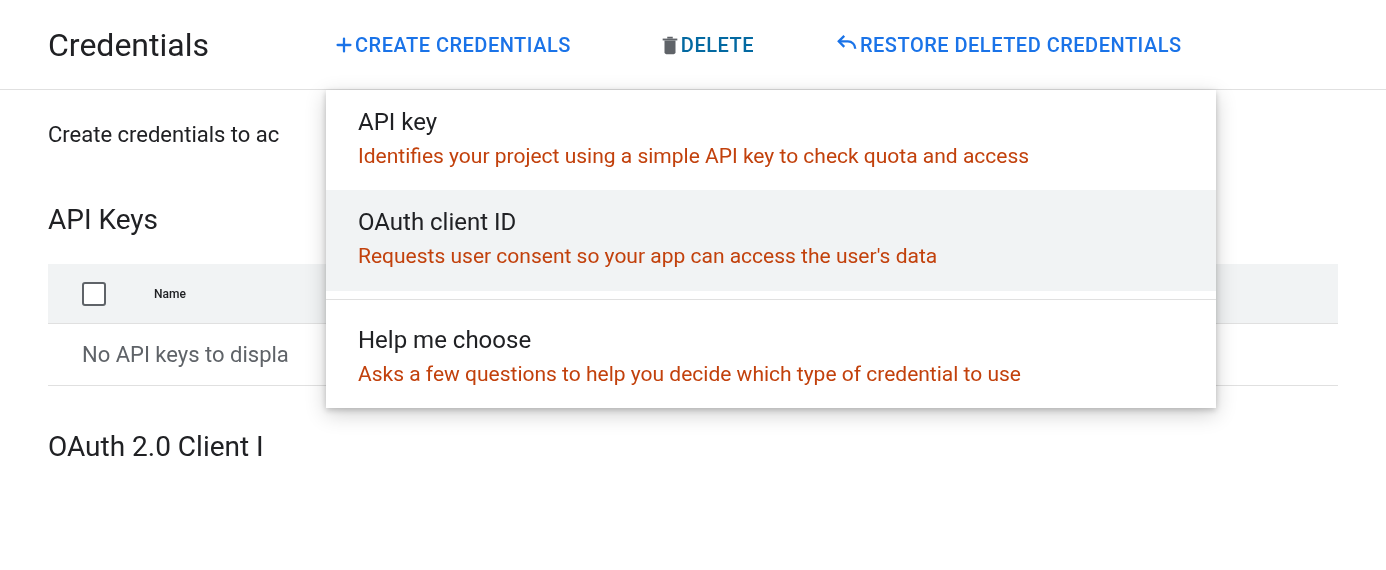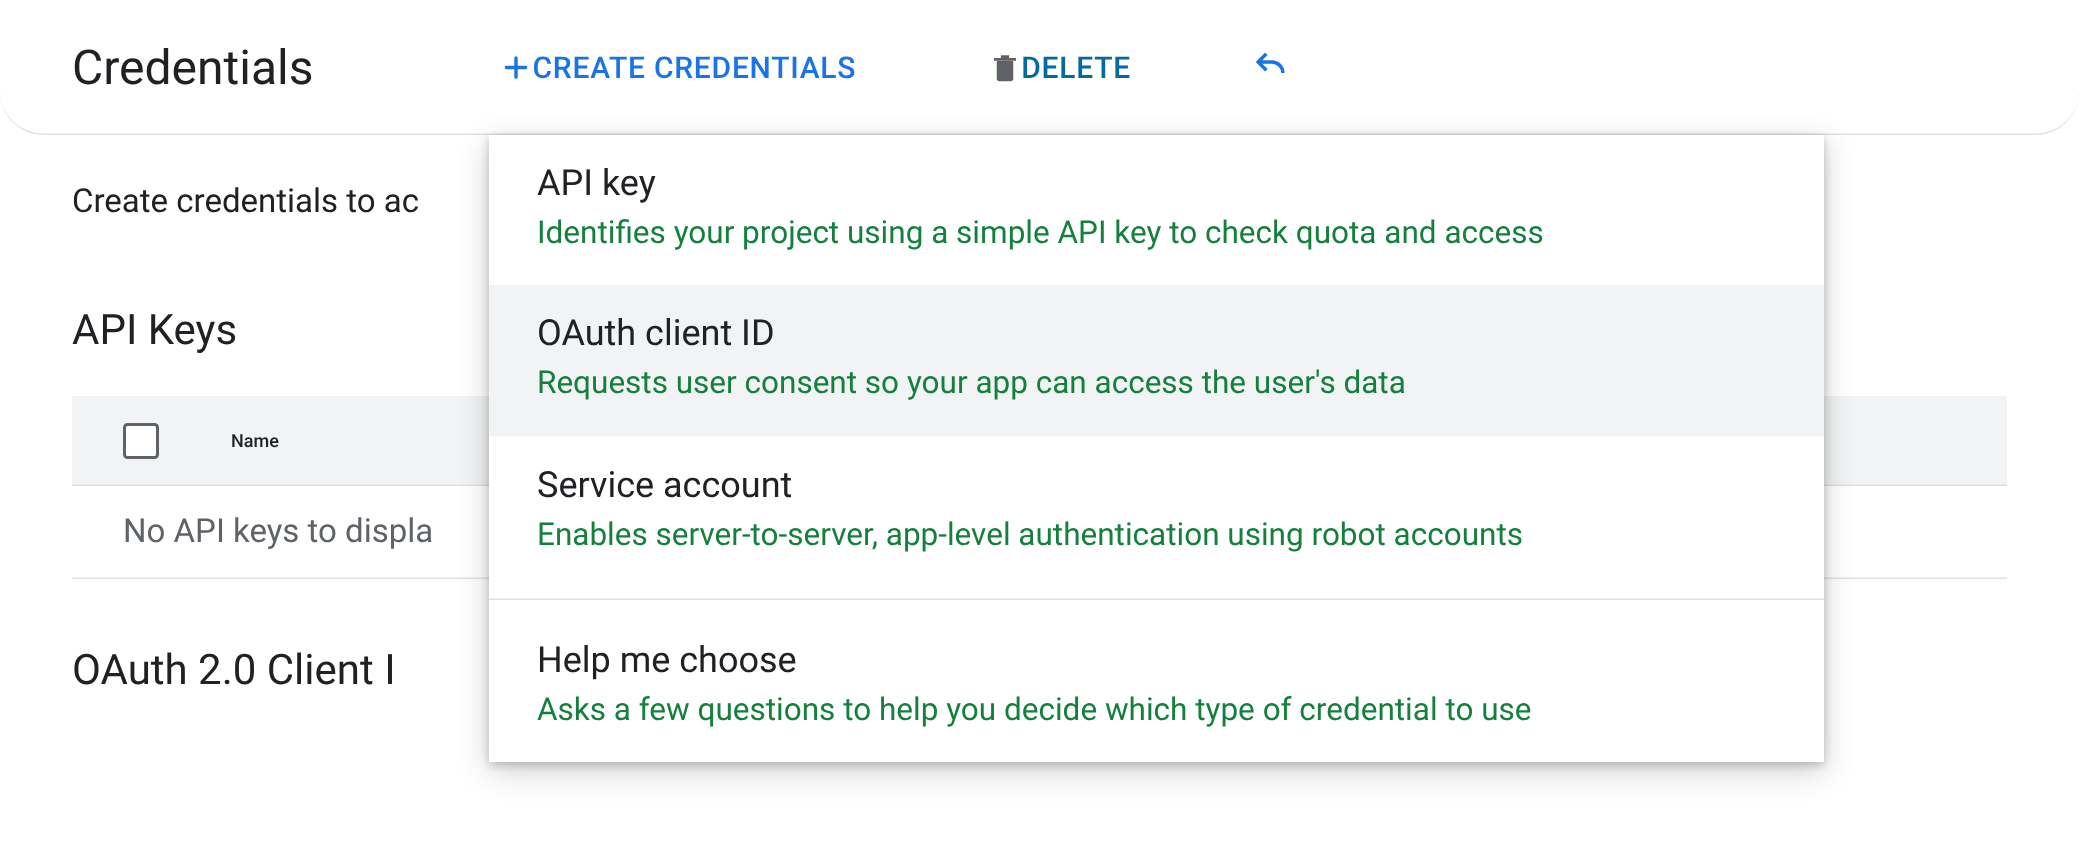--- a/index.html
+++ b/index.html
@@ -12,21 +12,20 @@
     overflow: hidden;
     position: relative;
   }
   .toolbar {
     display: flex;
     align-items: center;
     height: 90px;
     padding: 0 48px;
     border-bottom: 1px solid #e0e0e0;
     gap: 8px;
-    border-radius: 29px;
   }
   .page-title {
     font-size: 32px;
     font-weight: 400;
     color: #202124;
     margin-right: 100px;
     letter-spacing: 0;
   }
   .toolbar-button {
     display: inline-flex;
@@ -112,21 +111,21 @@
     background: #f1f3f4;
   }
   .menu-item-title {
     font-size: 24px;
     color: #202124;
     margin-bottom: 6px;
     font-weight: 400;
   }
   .menu-item-desc {
     font-size: 21px;
-    color: #15803d;
+    color: #c2410c;
     line-height: 1.35;
   }
   .menu-divider {
     height: 1px;
     background: #e0e0e0;
     margin: 8px 0;
   }
 </style>
 </head>
 <body>
@@ -152,20 +151,21 @@
     <span>Delete</span>
   </button>
 
   <span class="toolbar-spacer-b"></span>
 
   <button class="toolbar-button primary">
     <svg class="icon-svg" width="26" height="22" viewBox="0 0 24 24" fill="none">
         <path d="M9 14L3 8l6-6" stroke="#1a73e8" stroke-width="2.5" fill="none"></path>
         <path d="M3 8h10a8 8 0 0 1 8 8" stroke="#1a73e8" stroke-width="2.5" fill="none"></path>
       </svg>
+    <span>Restore Deleted Credentials</span>
   </button>
 </div>
 
 <div class="content">
   <p class="intro-text">Create credentials to ac</p>
 
   <h2 class="section-title">API Keys</h2>
 
   <div class="table-header">
     <div class="checkbox"></div>
@@ -180,22 +180,18 @@
 
 <div class="dropdown" id="dropdown">
     <div class="menu-item">
       <div class="menu-item-title">API key</div>
       <div class="menu-item-desc">Identifies your project using a simple API key to check quota and access</div>
     </div>
     <div class="menu-item hovered">
       <div class="menu-item-title">OAuth client ID</div>
       <div class="menu-item-desc">Requests user consent so your app can access the user's data</div>
     </div>
-    <div class="menu-item">
-      <div class="menu-item-title">Service account</div>
-      <div class="menu-item-desc">Enables server-to-server, app-level authentication using robot accounts</div>
-    </div>
     <div class="menu-divider"></div>
     <div class="menu-item">
       <div class="menu-item-title">Help me choose</div>
       <div class="menu-item-desc">Asks a few questions to help you decide which type of credential to use</div>
     </div>
   </div>
 
 </body></html>

